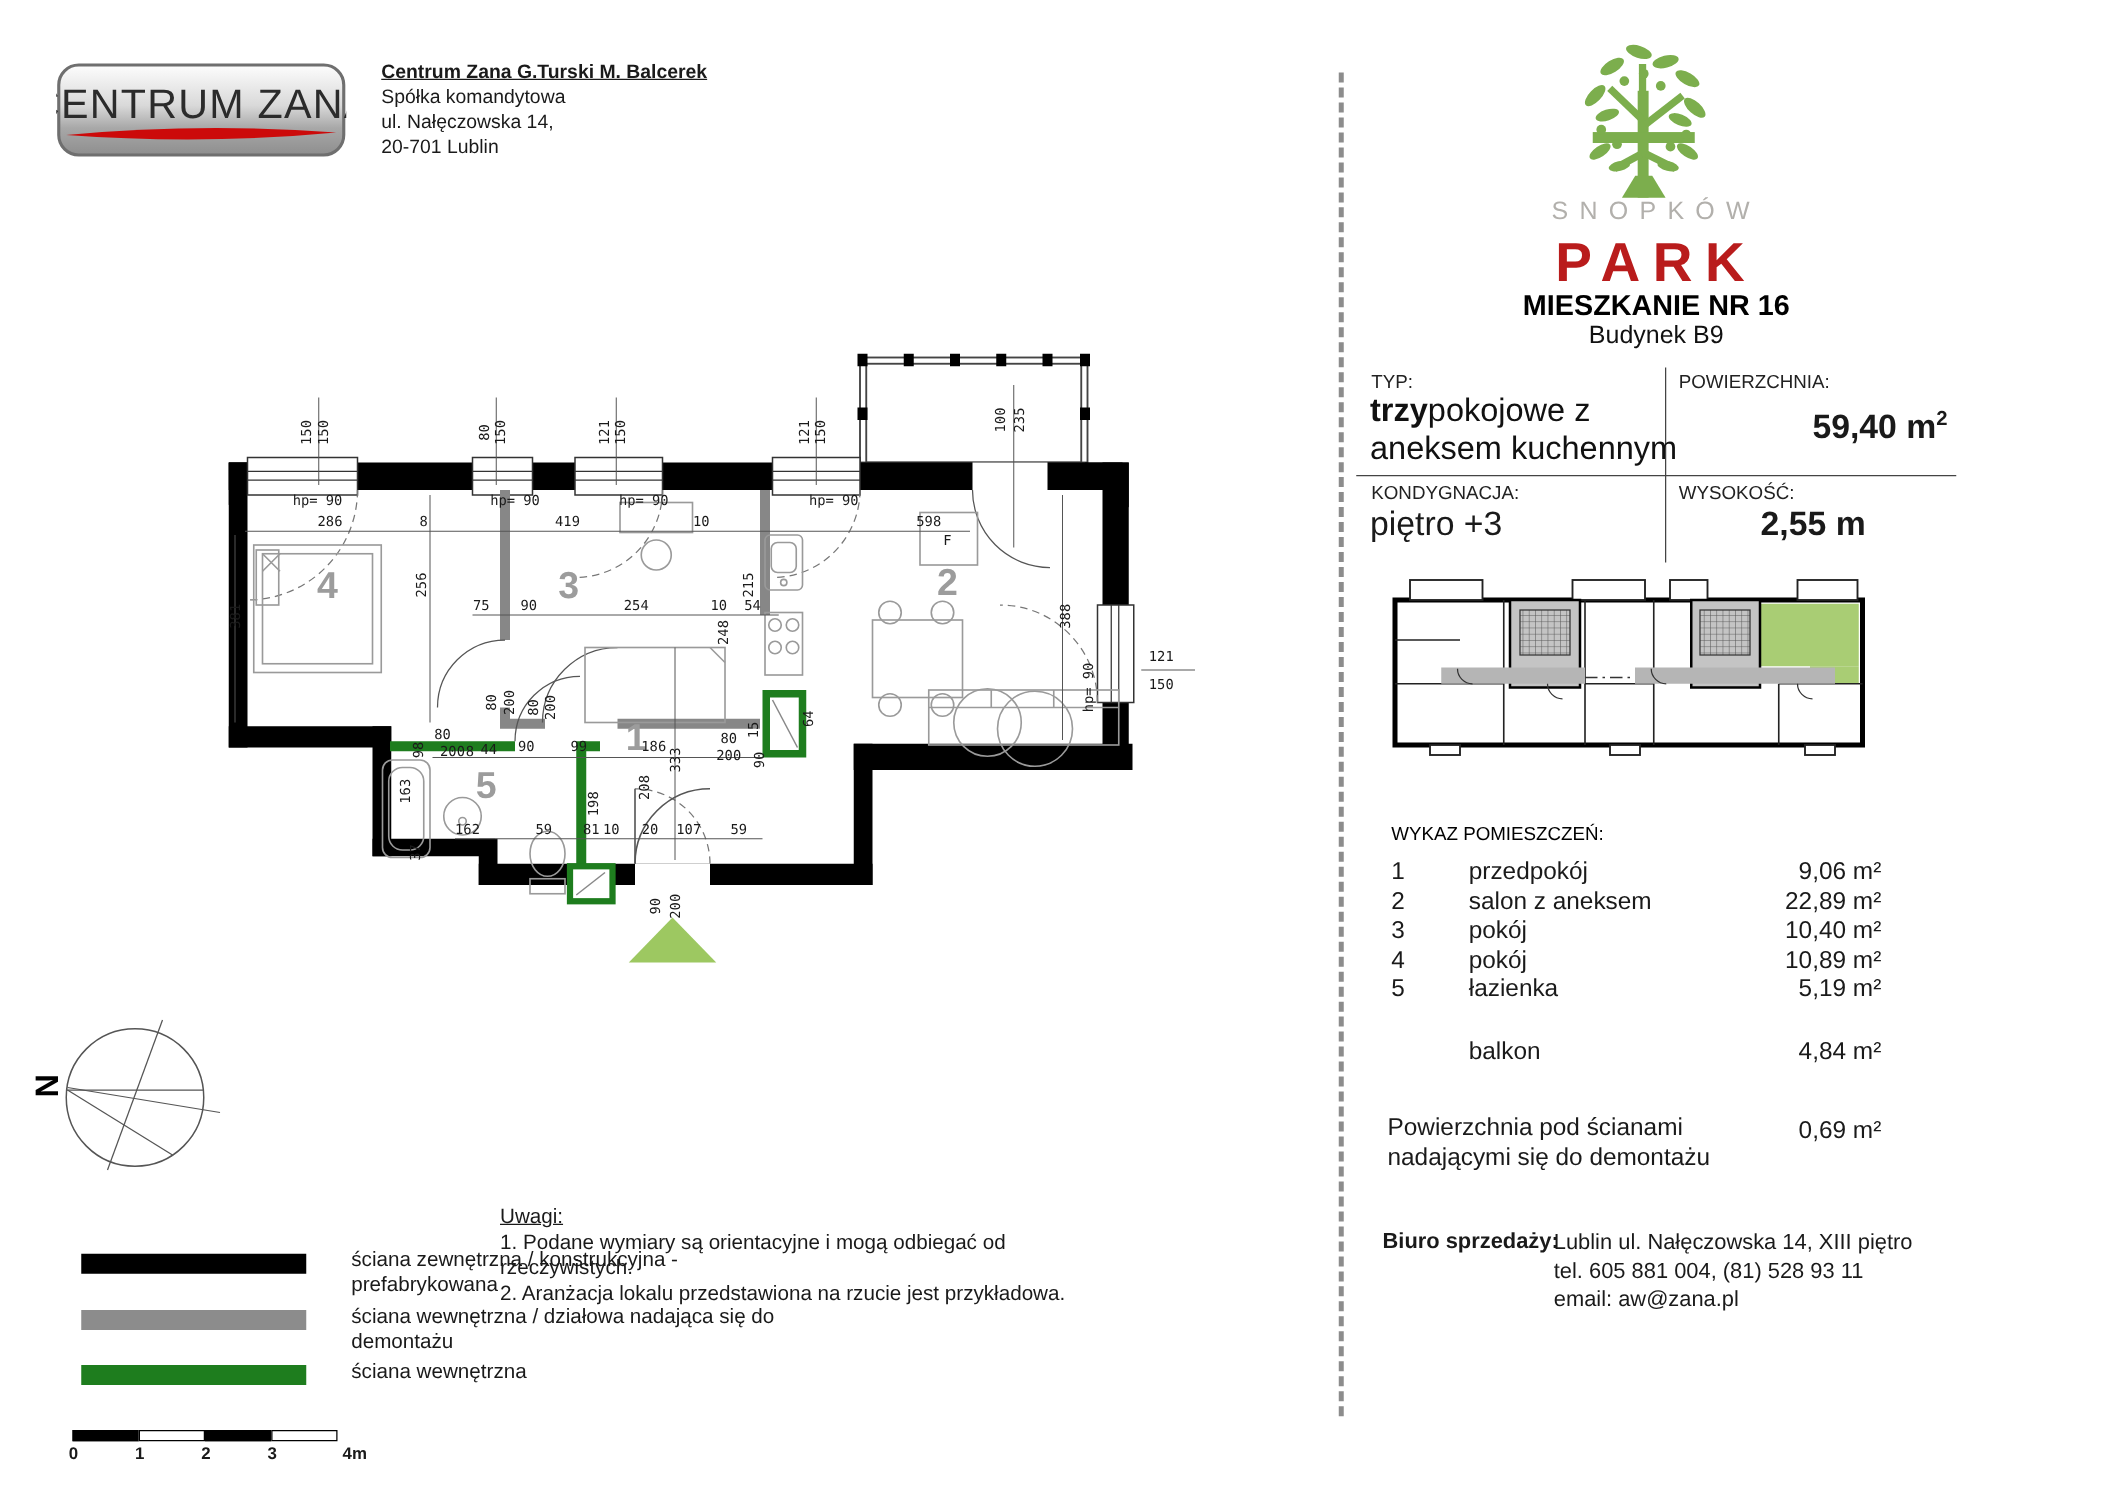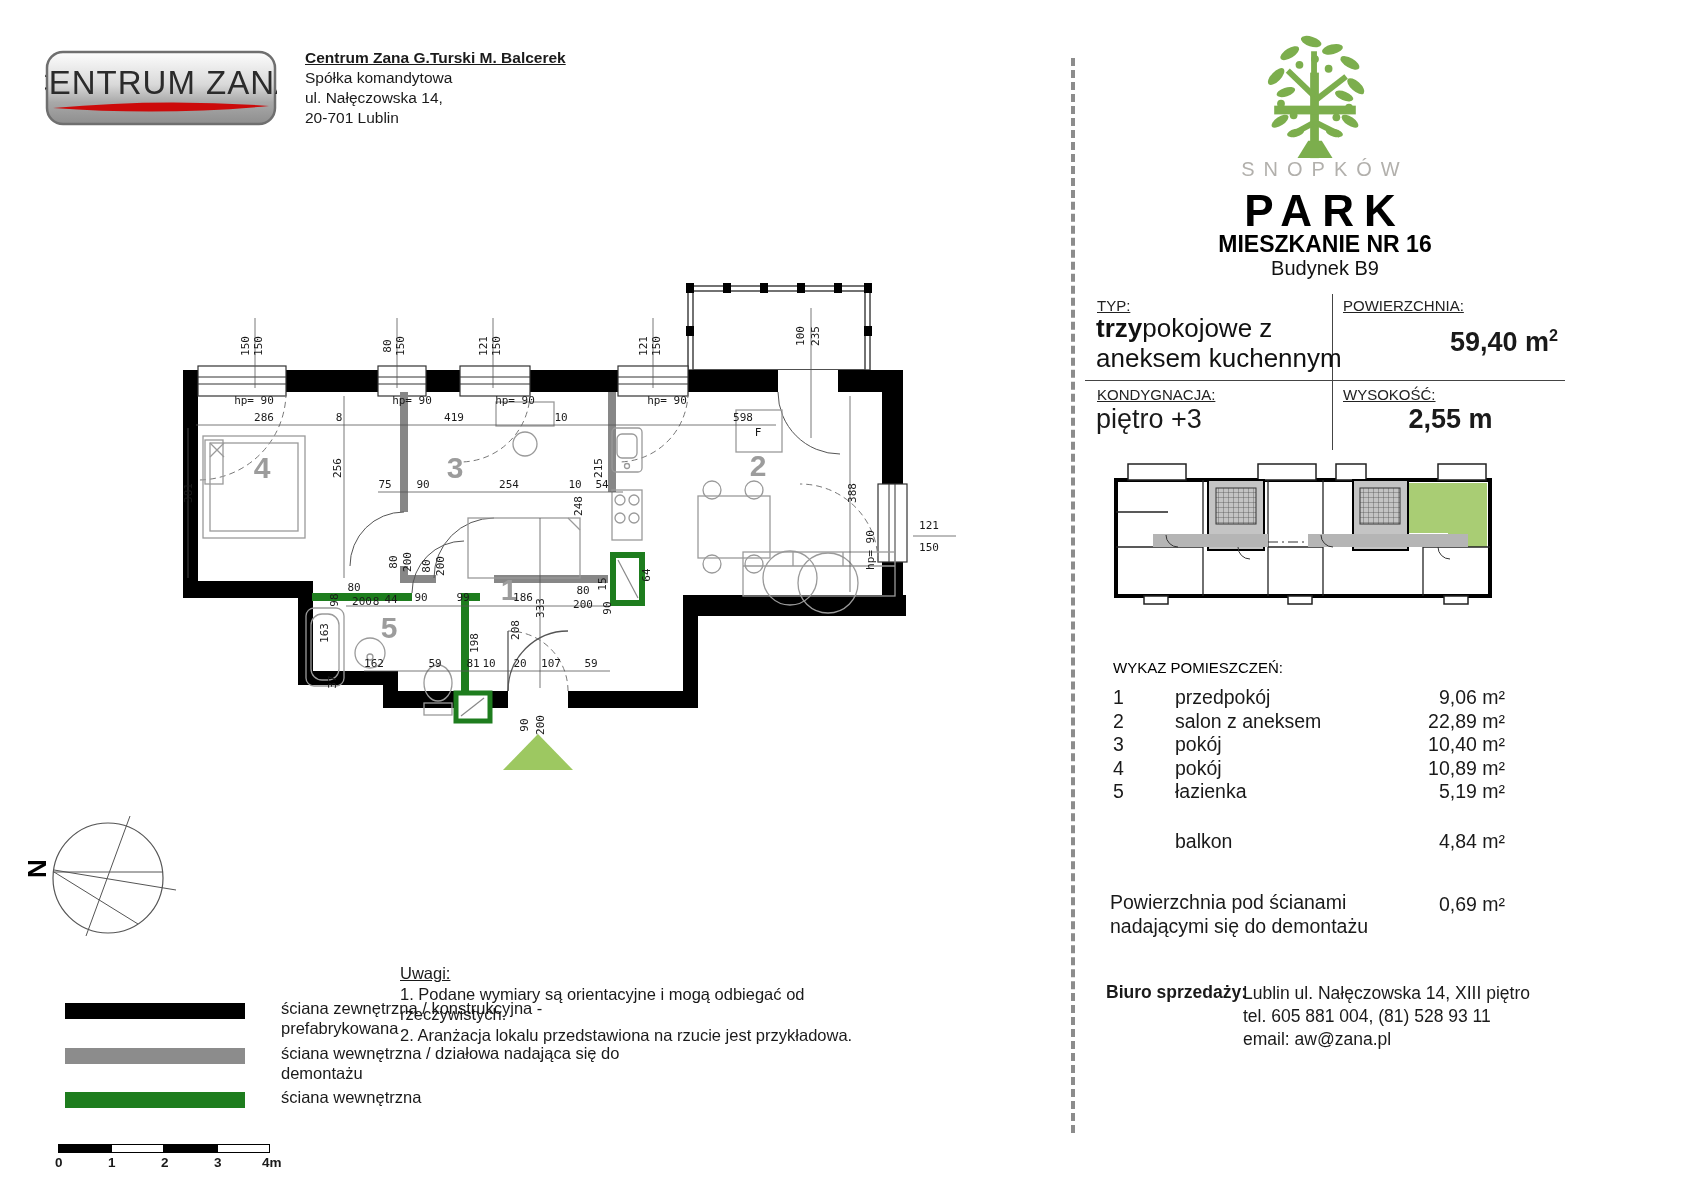--- a/index.html
+++ b/index.html
@@ -7,27 +7,27 @@
           font-family:"Liberation Sans",sans-serif;color:#1a1a1a;}
   .abs{position:absolute;}
   
   .company{left:305px;top:48px;font-size:15.5px;line-height:1.3;}
   .company .b{font-weight:bold;text-decoration:underline;}
   
   .sep{left:1071px;top:58px;height:1075px;width:0;border-left:4px dashed #8c8c8c;}
   
   .snopkow{left:1085px;top:158px;width:480px;text-align:center;font-size:20px;color:#b2b0ac;
            letter-spacing:9px;font-weight:400;}
-  .park{left:1085px;top:186px;width:480px;text-align:center;font-size:44px;color:#000000;
+  .park{left:1085px;top:186px;width:480px;text-align:center;font-size:44px;color:#b91c1c;
         letter-spacing:10px;font-weight:bold;}
   .mieszkanie{left:1085px;top:231px;width:480px;text-align:center;font-size:23px;font-weight:bold;color:#000;}
   .budynek{left:1085px;top:257px;width:480px;text-align:center;font-size:20px;color:#111;}
   .vline{left:1332px;top:294px;height:156px;width:0;border-left:1.5px solid #444;}
   .hline{left:1085px;top:380px;width:480px;height:0;border-top:1.5px solid #444;}
-  .lab{font-size:15px;color:#222;text-decoration:underline;}
+  .lab{font-size:15px;color:#222;}
   .typlab{left:1097px;top:297px;}
   .typval{left:1096px;top:314px;font-size:26px;line-height:1.15;color:#111;}
   .typval .b{font-weight:bold;}
   .arealab{left:1343px;top:297px;}
   .areaval{left:1343px;top:326px;width:215px;text-align:right;font-size:27px;font-weight:bold;}
   .kondlab{left:1097px;top:386px;}
   .kondval{left:1096px;top:404px;font-size:27px;}
   .wyslab{left:1343px;top:386px;}
   .wysval{left:1343px;top:404px;width:215px;text-align:center;font-size:27px;font-weight:bold;}
   sup{font-size:60%;}
@@ -277,21 +277,21 @@
 
   <div class="abs scalebar">
     <div class="sb-seg" style="left:0;width:53px;background:#000;"></div>
     <div class="sb-seg" style="left:53px;width:53px;background:#fff;"></div>
     <div class="sb-seg" style="left:106px;width:53px;background:#000;"></div>
     <div class="sb-seg" style="left:159px;width:53px;background:#fff;"></div>
     <span class="sb-lab" style="left:-3px;">0</span>
     <span class="sb-lab" style="left:50px;">1</span>
     <span class="sb-lab" style="left:103px;">2</span>
     <span class="sb-lab" style="left:156px;">3</span>
-    <span class="sb-lab" style="left:204px;text-align:center;">4m</span>
+    <span class="sb-lab" style="left:216px;text-align:center;">4m</span>
   </div>
 
   <svg class="abs" style="left:178px;top:278px;" width="782" height="508" viewBox="0 0 782 508">
 
     <g fill="none" stroke="#444" stroke-width="1.5">
       <rect x="510" y="8" width="182" height="84"></rect>
       <rect x="515" y="13" width="172" height="79"></rect>
       <g fill="#000" stroke="none">
         <rect x="508" y="5" width="8" height="10"></rect>
           <rect x="545" y="5" width="8" height="10"></rect>

